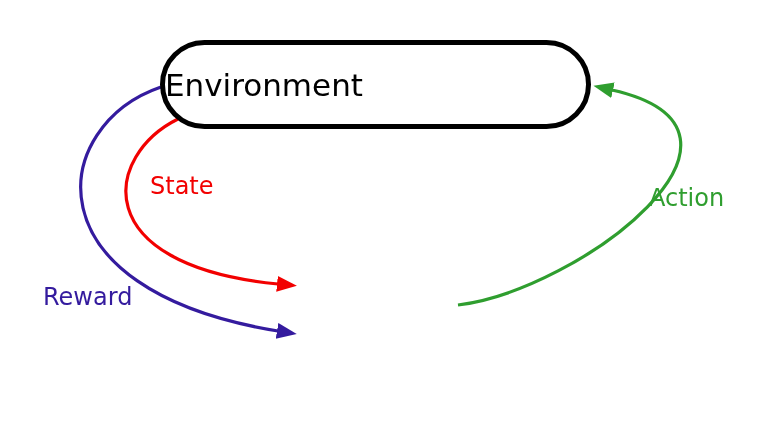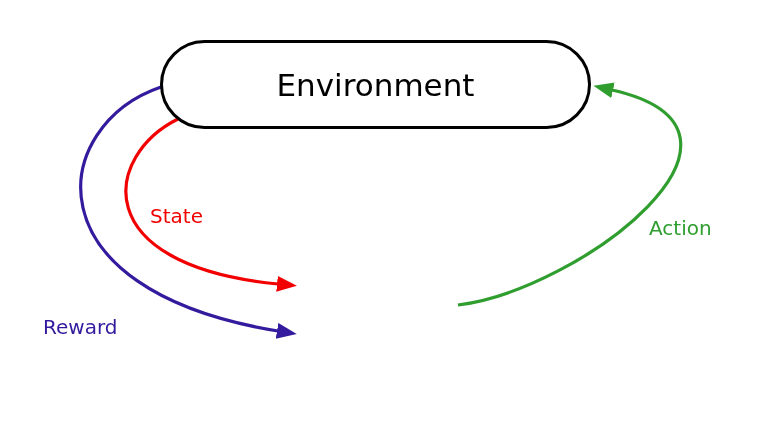--- a/index.html
+++ b/index.html
@@ -17,43 +17,41 @@
   }
   .edges-svg {
     position: absolute;
     left: 0; top: 0;
     width: 758px; height: 423px;
   }
   .node {
     position: absolute;
     box-sizing: border-box;
     background: #ffffff;
-    border: 3px solid #000000;
+    border: 5px solid #000000;
     display: flex;
     align-items: center;
-    justify-content: center;
     color: #000000;
   }
   .node-environment {
     left: 160px; top: 40px;
     width: 431px; height: 89px;
     border-radius: 46px;
     font-size: 31px;
   }
   .node-agent {
     left: 296px; top: 236px;
     width: 161px; height: 140px;
     border-radius: 62px;
     font-size: 31px;
   }
   .edge-label {
     position: absolute;
-    font-size: 20px;
+    font-size: 24px;
     white-space: nowrap;
-    margin-top: 32px;
   }
   .label-state  { left: 150px; top: 172px; color: #f20000; }
   .label-reward { left: 43px;  top: 283px; color: #341b9e; }
   .label-action { left: 649px; top: 184px; color: #2f9e2f; }
 </style>
 </head>
 <body>
 
 <div class="canvas">
 

